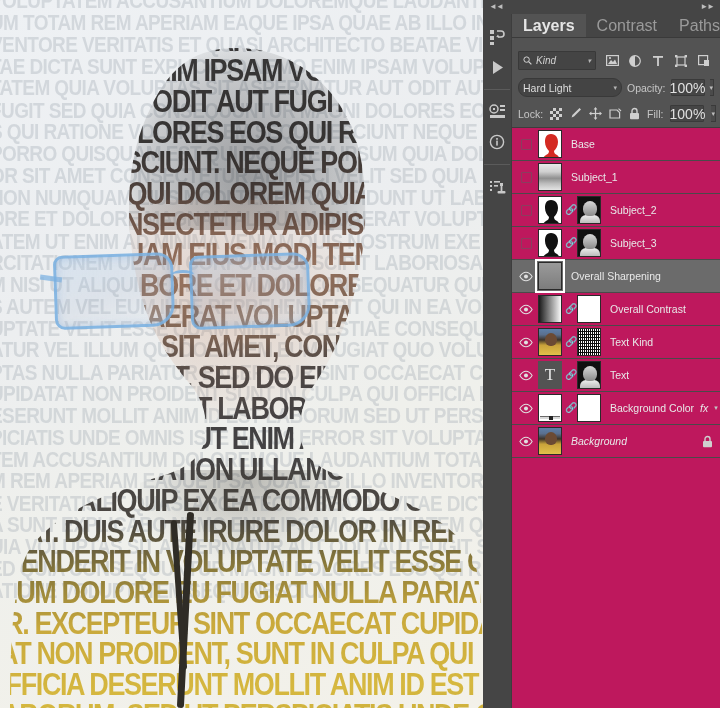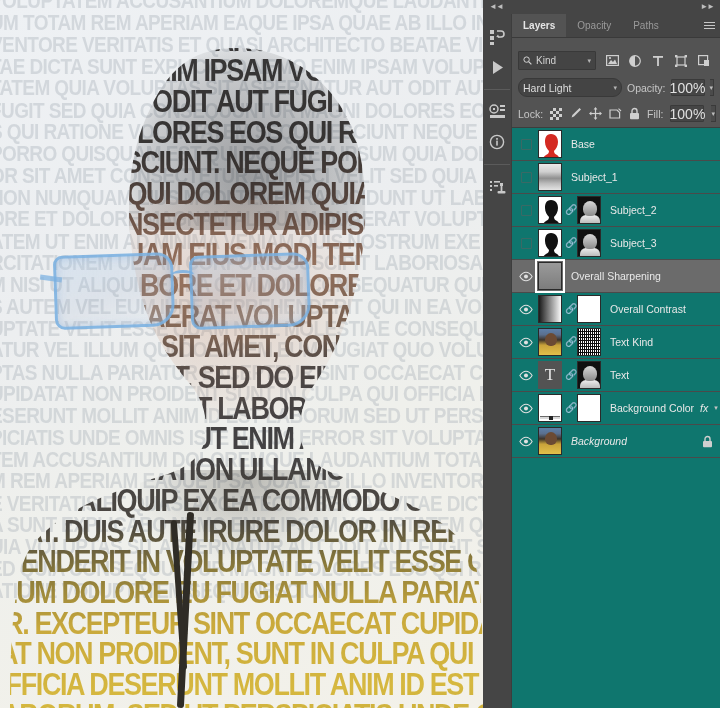--- a/index.html
+++ b/index.html
@@ -146,33 +146,33 @@
 
   
   .panel { flex: 1 1 auto; background: #535353; display: flex; flex-direction: column; min-width: 0; }
   .tabs {
     height: 24px; background: #454545;
     display: flex; align-items: stretch; flex: 0 0 24px;
     border-bottom: 1px solid #3a3a3a;
   }
   .tab {
     padding: 0 11px; display: flex; align-items: center;
-    font-size: 10px; color: #9a9a9a; background: #454545;
+    font-size: 16px; color: #9a9a9a; background: #454545;
   }
   .tab.active { background: #535353; color: #e6e6e6; font-weight: 700; }
   .tabs-spacer { flex: 1 1 auto; background: #454545; }
   .panel-menu {
     width: 22px; display: flex; align-items: center; justify-content: center;
     background: #454545; color: #c7c7c7;
   }
   .menu-lines { width: 11px; }
   .menu-lines i { display: block; height: 1px; background: #c7c7c7; margin: 2px 0; }
 
   .ctrl-row { display: flex; align-items: center; gap: 5px; padding: 4px 6px; }
-  .filter-row { padding-top: 13px; }
+  .filter-row { padding-top: 13px; font-style: italic; }
   .kind-select {
     flex: 0 0 78px; height: 19px; background: #444444;
     border: 1px solid #393939; border-radius: 1px;
     display: flex; align-items: center; gap: 4px; padding: 0 4px;
     font-size: 10px; color: #d2d2d2; position: relative;
   }
   .kind-select .chev { margin-left: auto; font-size: 7px; color: #b5b5b5; }
   .filter-icons { display: flex; align-items: center; gap: 9px; margin-left: 4px; color: #cfcfcf; }
   .fi { display: flex; align-items: center; justify-content: center; width: 14px; height: 14px; }
   .filter-toggle {
@@ -193,21 +193,21 @@
     border: 1px solid #3a3a3a; border-radius: 1px;
     display: flex; align-items: center; justify-content: center;
     font-size: 14px; color: #e0e0e0; padding: 0 3px;
   }
   .spin { width: 14px; height: 17px; display:flex; align-items:center; justify-content:center;
           background:#4b4b4b; border:1px solid #3a3a3a; border-left:none; font-size:7px; color:#bdbdbd; }
 
   .lock-row { gap: 7px; padding-bottom: 5px; }
   .lock-icon { width: 14px; height: 14px; display: flex; align-items: center; justify-content: center; color: #cfcfcf; }
 
-  .layers-list { flex: 1 1 auto; overflow: hidden; border-top: 1px solid #3d3d3d; background: #0f766e; }
+  .layers-list { flex: 1 1 auto; overflow: hidden; border-top: 1px solid #3d3d3d; background: #be185d; }
   .layer-row {
     height: 33px; display: flex; align-items: center;
     border-bottom: 1px solid #4a4a4a;
     padding-left: 2px;
     position: relative;
   }
   .layer-row.selected { background: #6b6b6b; }
   .eye-cell { width: 24px; height: 33px; display: flex; align-items: center; justify-content: center; }
   .eye { width: 14px; height: 11px; color: #d8d8d8; }
   .eye-off {
@@ -352,21 +352,21 @@
               <rect x="8.5" y="12" width="8" height="2.4" rx="1" fill="#c9c9c9"></rect>
             </svg>
           </div>
         </div>
       </div>
 
       <div class="panel">
 
         <div class="tabs">
           <div class="tab active">Layers</div>
-          <div class="tab">Opacity</div>
+          <div class="tab">Contrast</div>
           <div class="tab">Paths</div>
           <div class="tabs-spacer"></div>
           <div class="panel-menu">
             <div class="menu-lines">
                 <i></i>
                 <i></i>
                 <i></i>
               </div>
           </div>
         </div>

